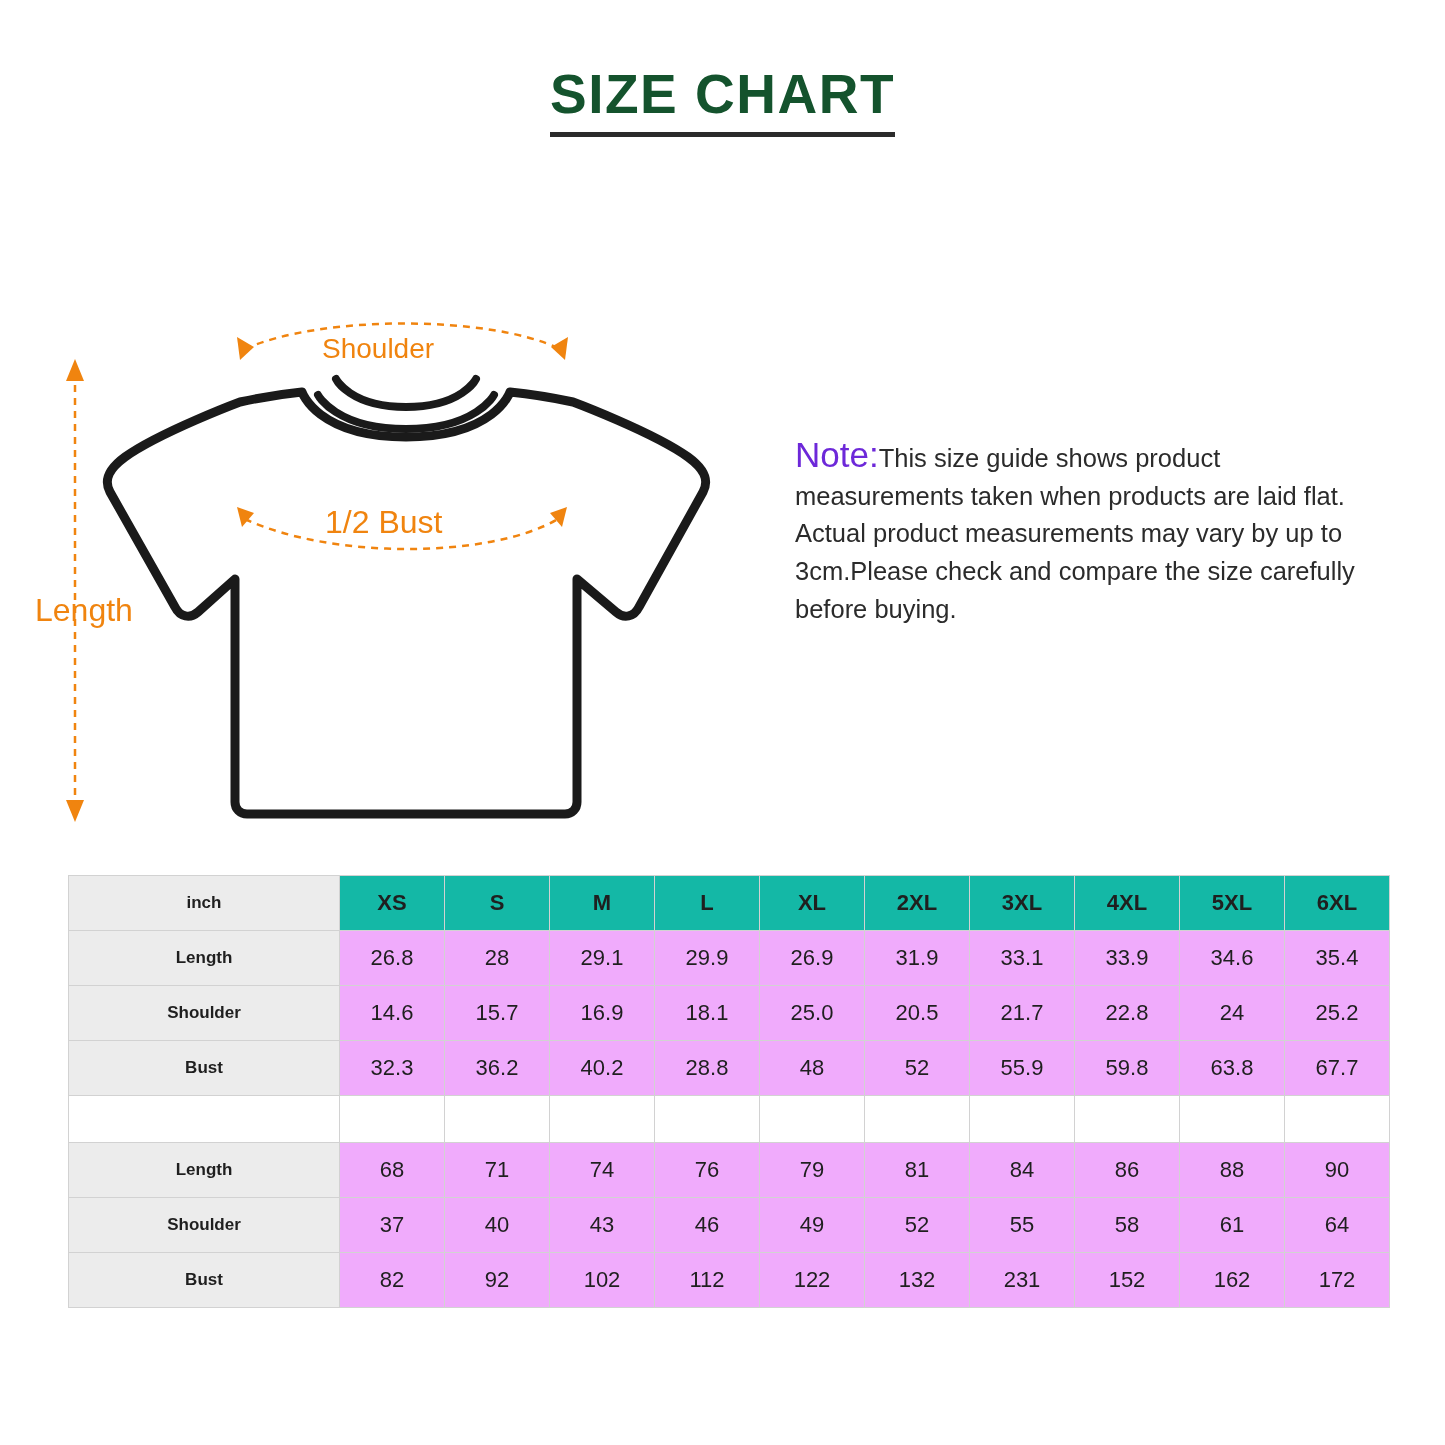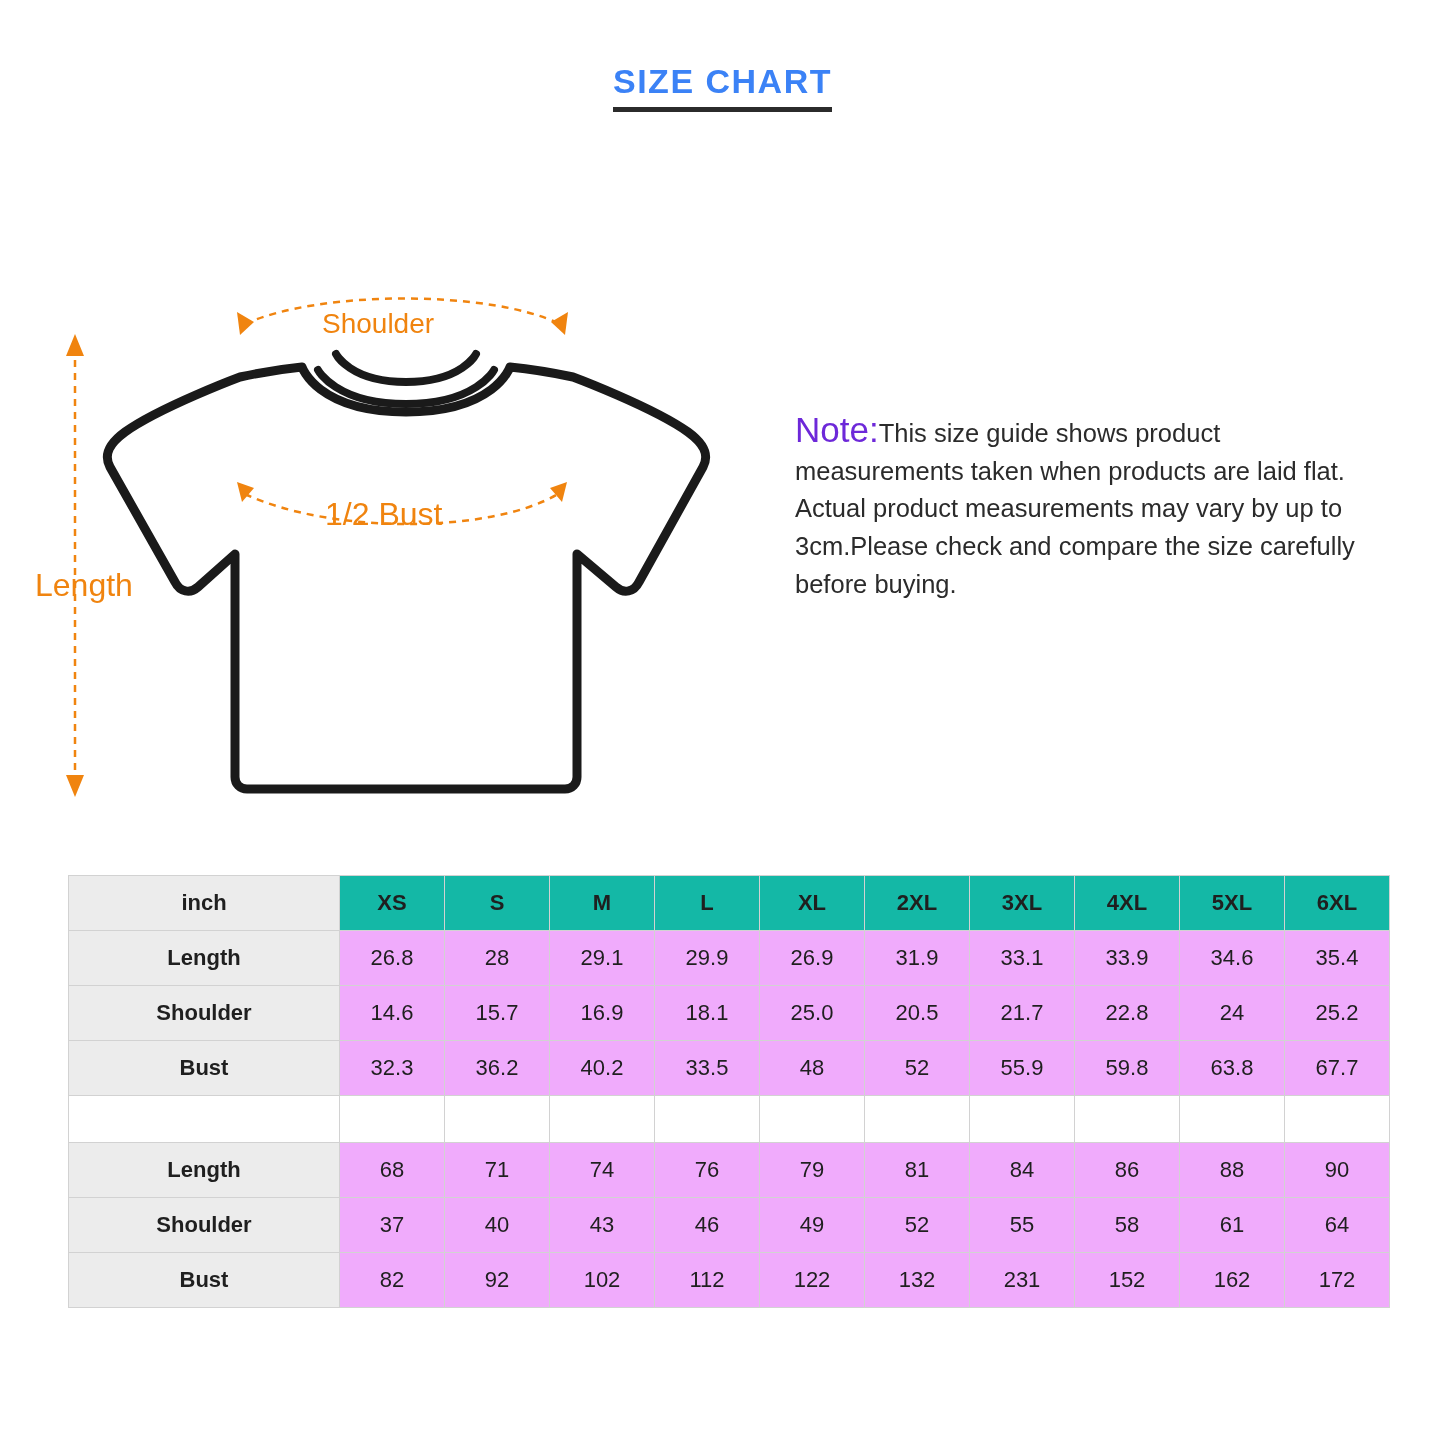--- a/index.html
+++ b/index.html
@@ -16,24 +16,24 @@
     overflow: hidden;
   }
 
   
   .title-wrap {
     text-align: center;
     padding-top: 62px;
   }
   .title {
     display: inline-block;
-    font-size: 34px;
+    font-size: 55px;
     font-weight: bold;
     letter-spacing: 1.5px;
-    color: #3b82f6;
+    color: #14532d;
     padding-bottom: 6px;
     border-bottom: 5px solid #2b2b2b;
   }
 
   
   .mid {
     position: relative;
     height: 620px;
   }
 
@@ -91,21 +91,21 @@
     font-size: 22px;
     color: #1f1f1f;
   }
   .hdr td, .rowlabel {
     background: #14b8a6;
     font-weight: bold;
   }
   td.rowlabel {
     background: #ececec;
     font-weight: bold;
-    font-size: 22px;
+    font-size: 17px;
   }
   td.val {
     background: #f0abfc;
     font-weight: normal;
   }
   .spacer-row td {
     border: 1px solid #d2d2d2;
     height: 44px;
     background: #ffffff;
   }
@@ -159,21 +159,21 @@
       <path d="M 205 212 C 290 252 450 252 518 212" fill="none" stroke="#f0840f" stroke-width="2.5" stroke-dasharray="7,6"></path>
       <polygon points="197,200 214,206 202,220" fill="#f0840f"></polygon>
       <polygon points="527,200 510,206 522,220" fill="#f0840f"></polygon>
 
       <line x1="35" y1="65" x2="35" y2="502" stroke="#f0840f" stroke-width="2.5" stroke-dasharray="7,6"></line>
       <polygon points="35,52 26,74 44,74" fill="#f0840f"></polygon>
       <polygon points="35,515 26,493 44,493" fill="#f0840f"></polygon>
     </svg>
 
     <div class="lbl lbl-shoulder" style="left:282px; top:26px;">Shoulder</div>
-    <div class="lbl lbl-bust" style="left:285px; top:214px;text-align:right;">1/2 Bust</div>
+    <div class="lbl lbl-bust" style="left:285px; top:197px;text-align:right;">1/2 Bust</div>
     <div class="lbl lbl-length" style="left:-5px; top:285px;">Length</div>
   </div>
 
   <div class="note">
     <span class="note-label">Note:</span><span>This size guide shows product measurements taken when products are laid flat. Actual product measurements may vary by up to 3cm.Please check and compare the size carefully before buying.</span>
   </div>
 </div>
 
 <div class="tables">
 
@@ -219,21 +219,21 @@
         <td class="val">22.8</td>
         <td class="val">24</td>
         <td class="val">25.2</td>
       </tr>
 
       <tr>
         <td class="rowlabel">Bust</td>
         <td class="val">32.3</td>
         <td class="val">36.2</td>
         <td class="val">40.2</td>
-        <td class="val">33.5</td>
+        <td class="val">28.8</td>
         <td class="val">48</td>
         <td class="val">52</td>
         <td class="val">55.9</td>
         <td class="val">59.8</td>
         <td class="val">63.8</td>
         <td class="val">67.7</td>
       </tr>
 
       <tr class="spacer-row">
         <td class="col-label"></td>

